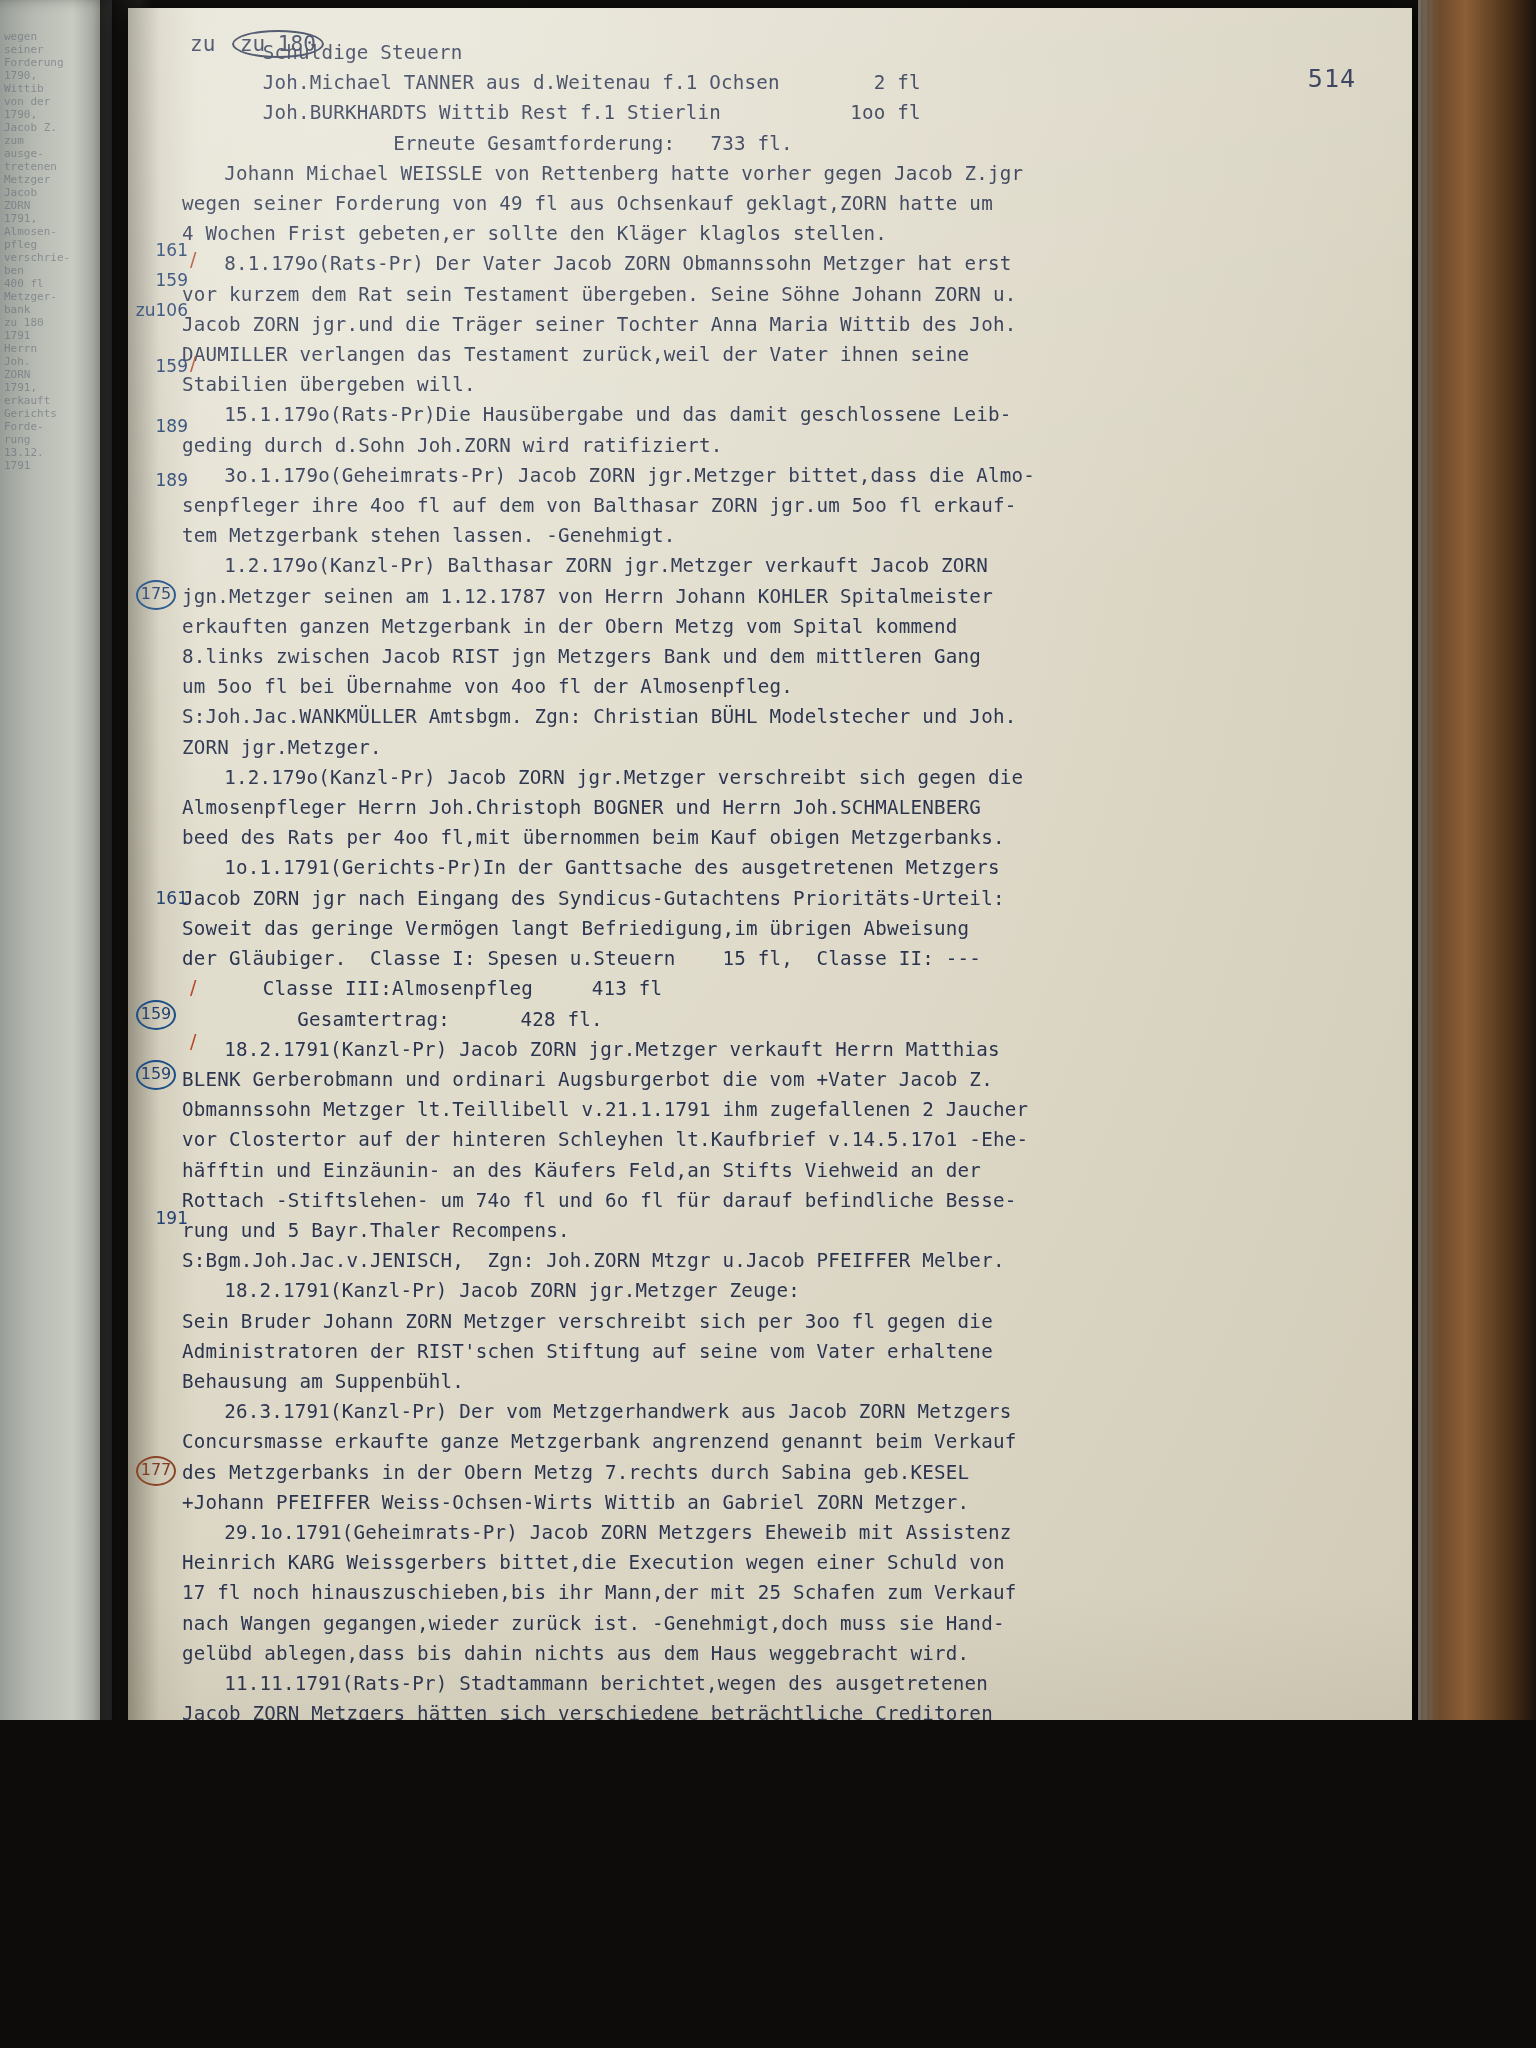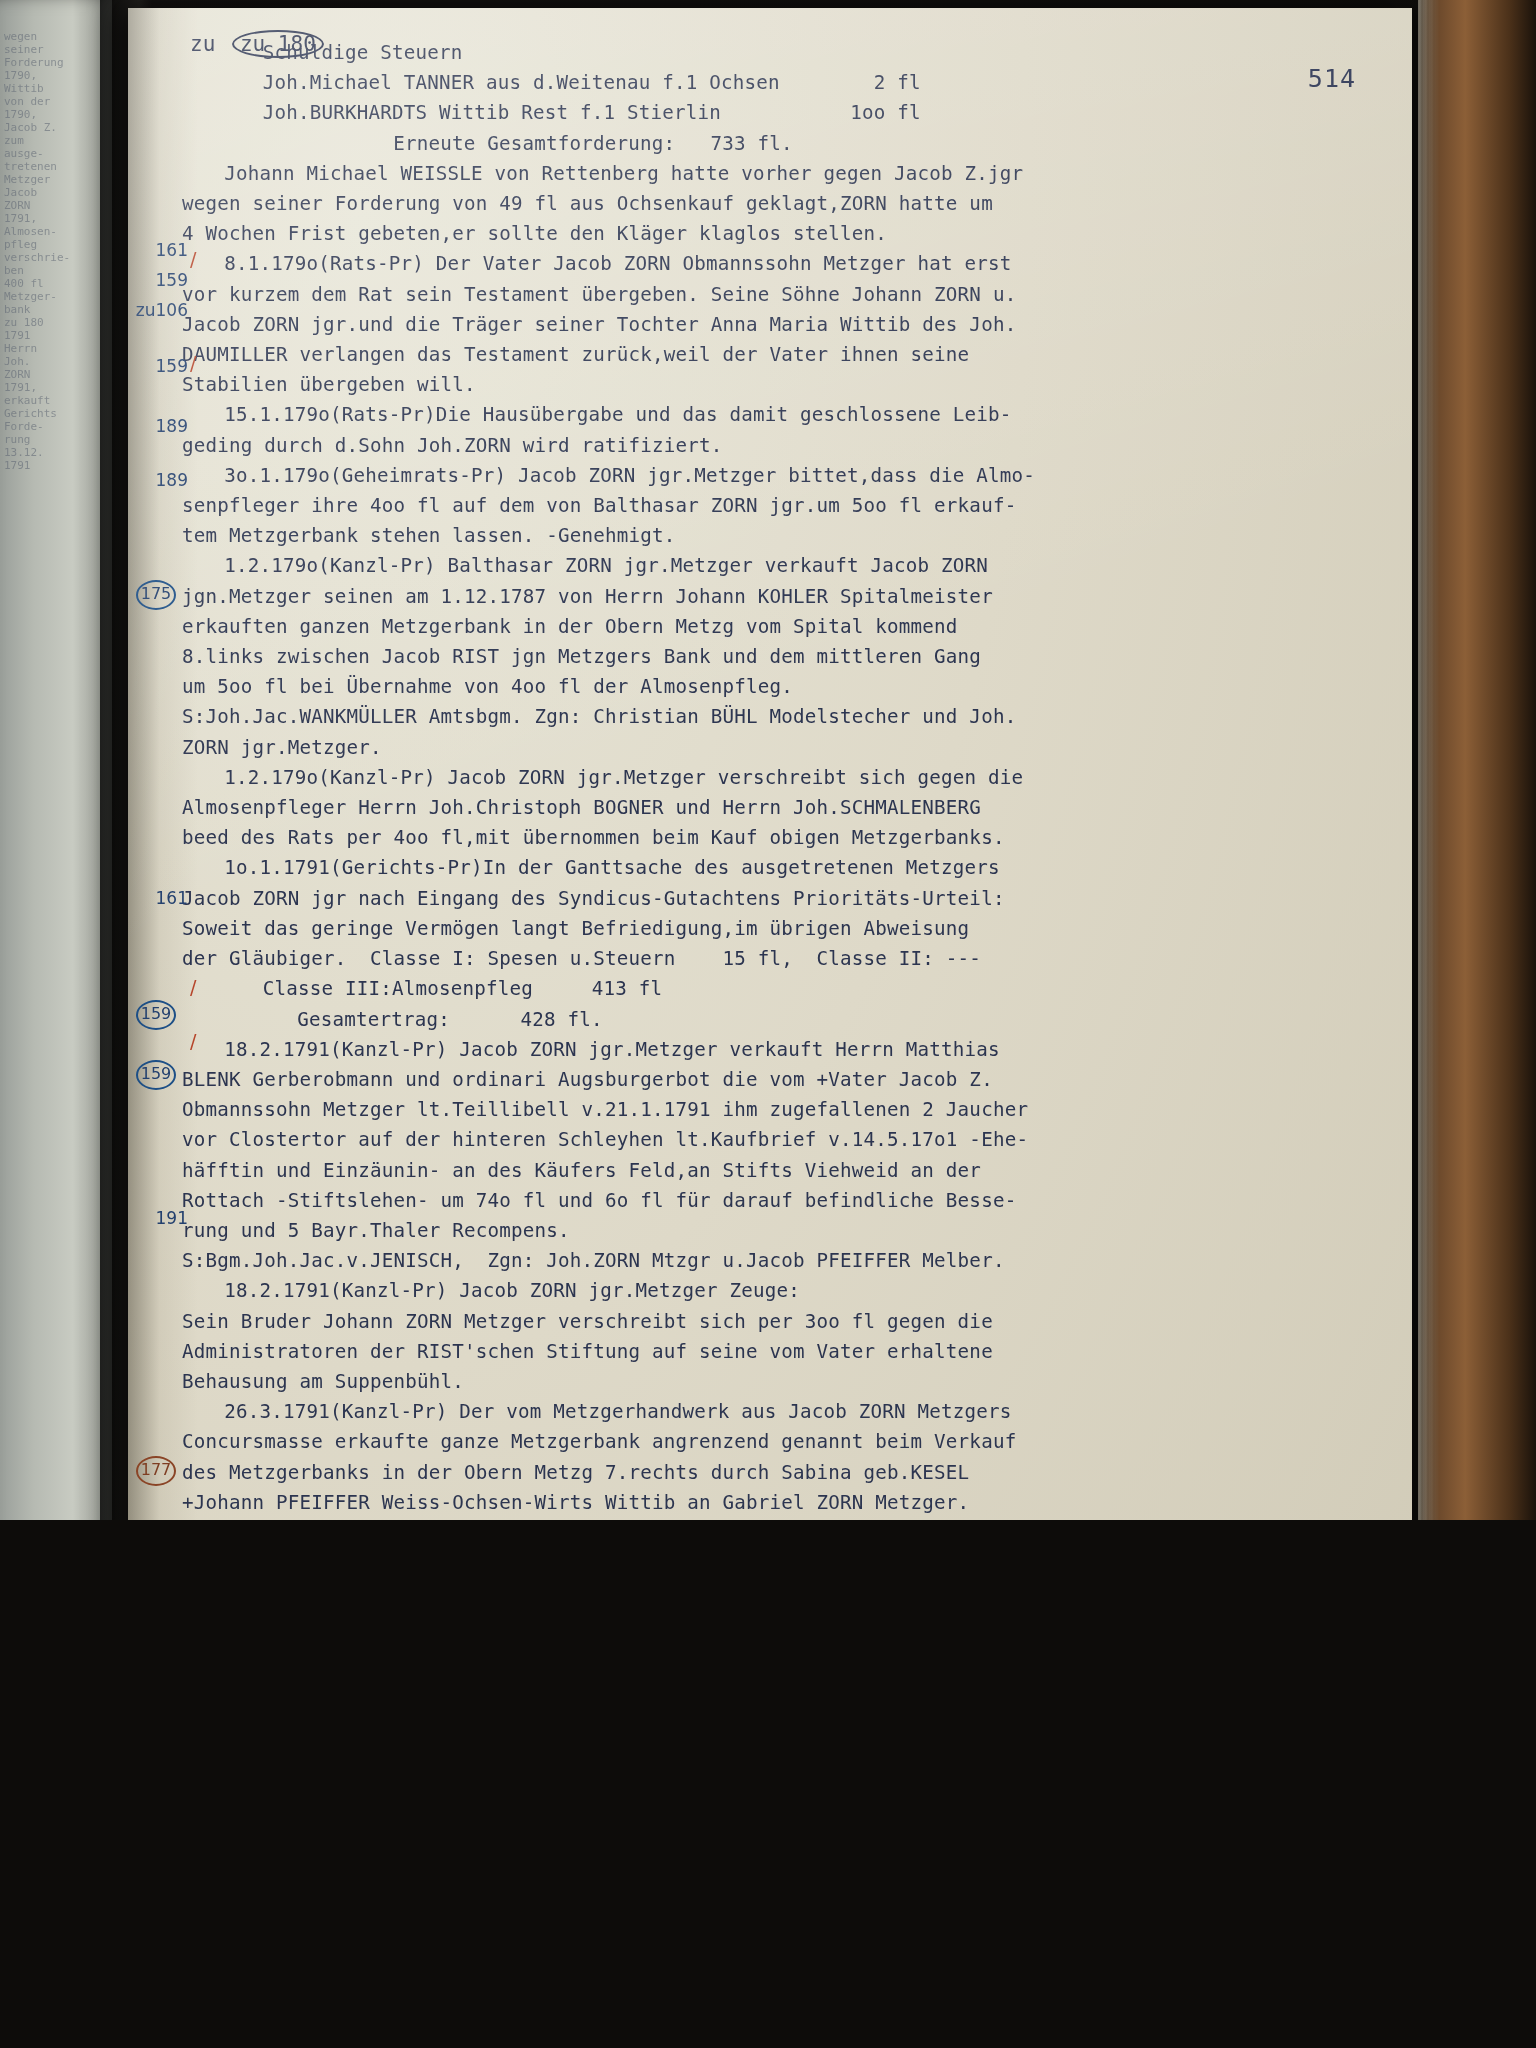--- a/index.html
+++ b/index.html
@@ -11,21 +11,21 @@
     width: 1536px;
     height: 2048px;
     overflow: hidden;
     font-family: "DejaVu Sans Mono", monospace;
   }
 
   
   #scan {
     position: relative;
     width: 1536px;
-    height: 1520px;
+    height: 1720px;
     background: #bef264;
     overflow: hidden;
   }
 
   
   .desk {
     position: absolute;
     inset: 0;
     background:
       linear-gradient(90deg, #100f0d 0%, #1a1714 3%, #131110 8%, #0e0d0b 100%);

